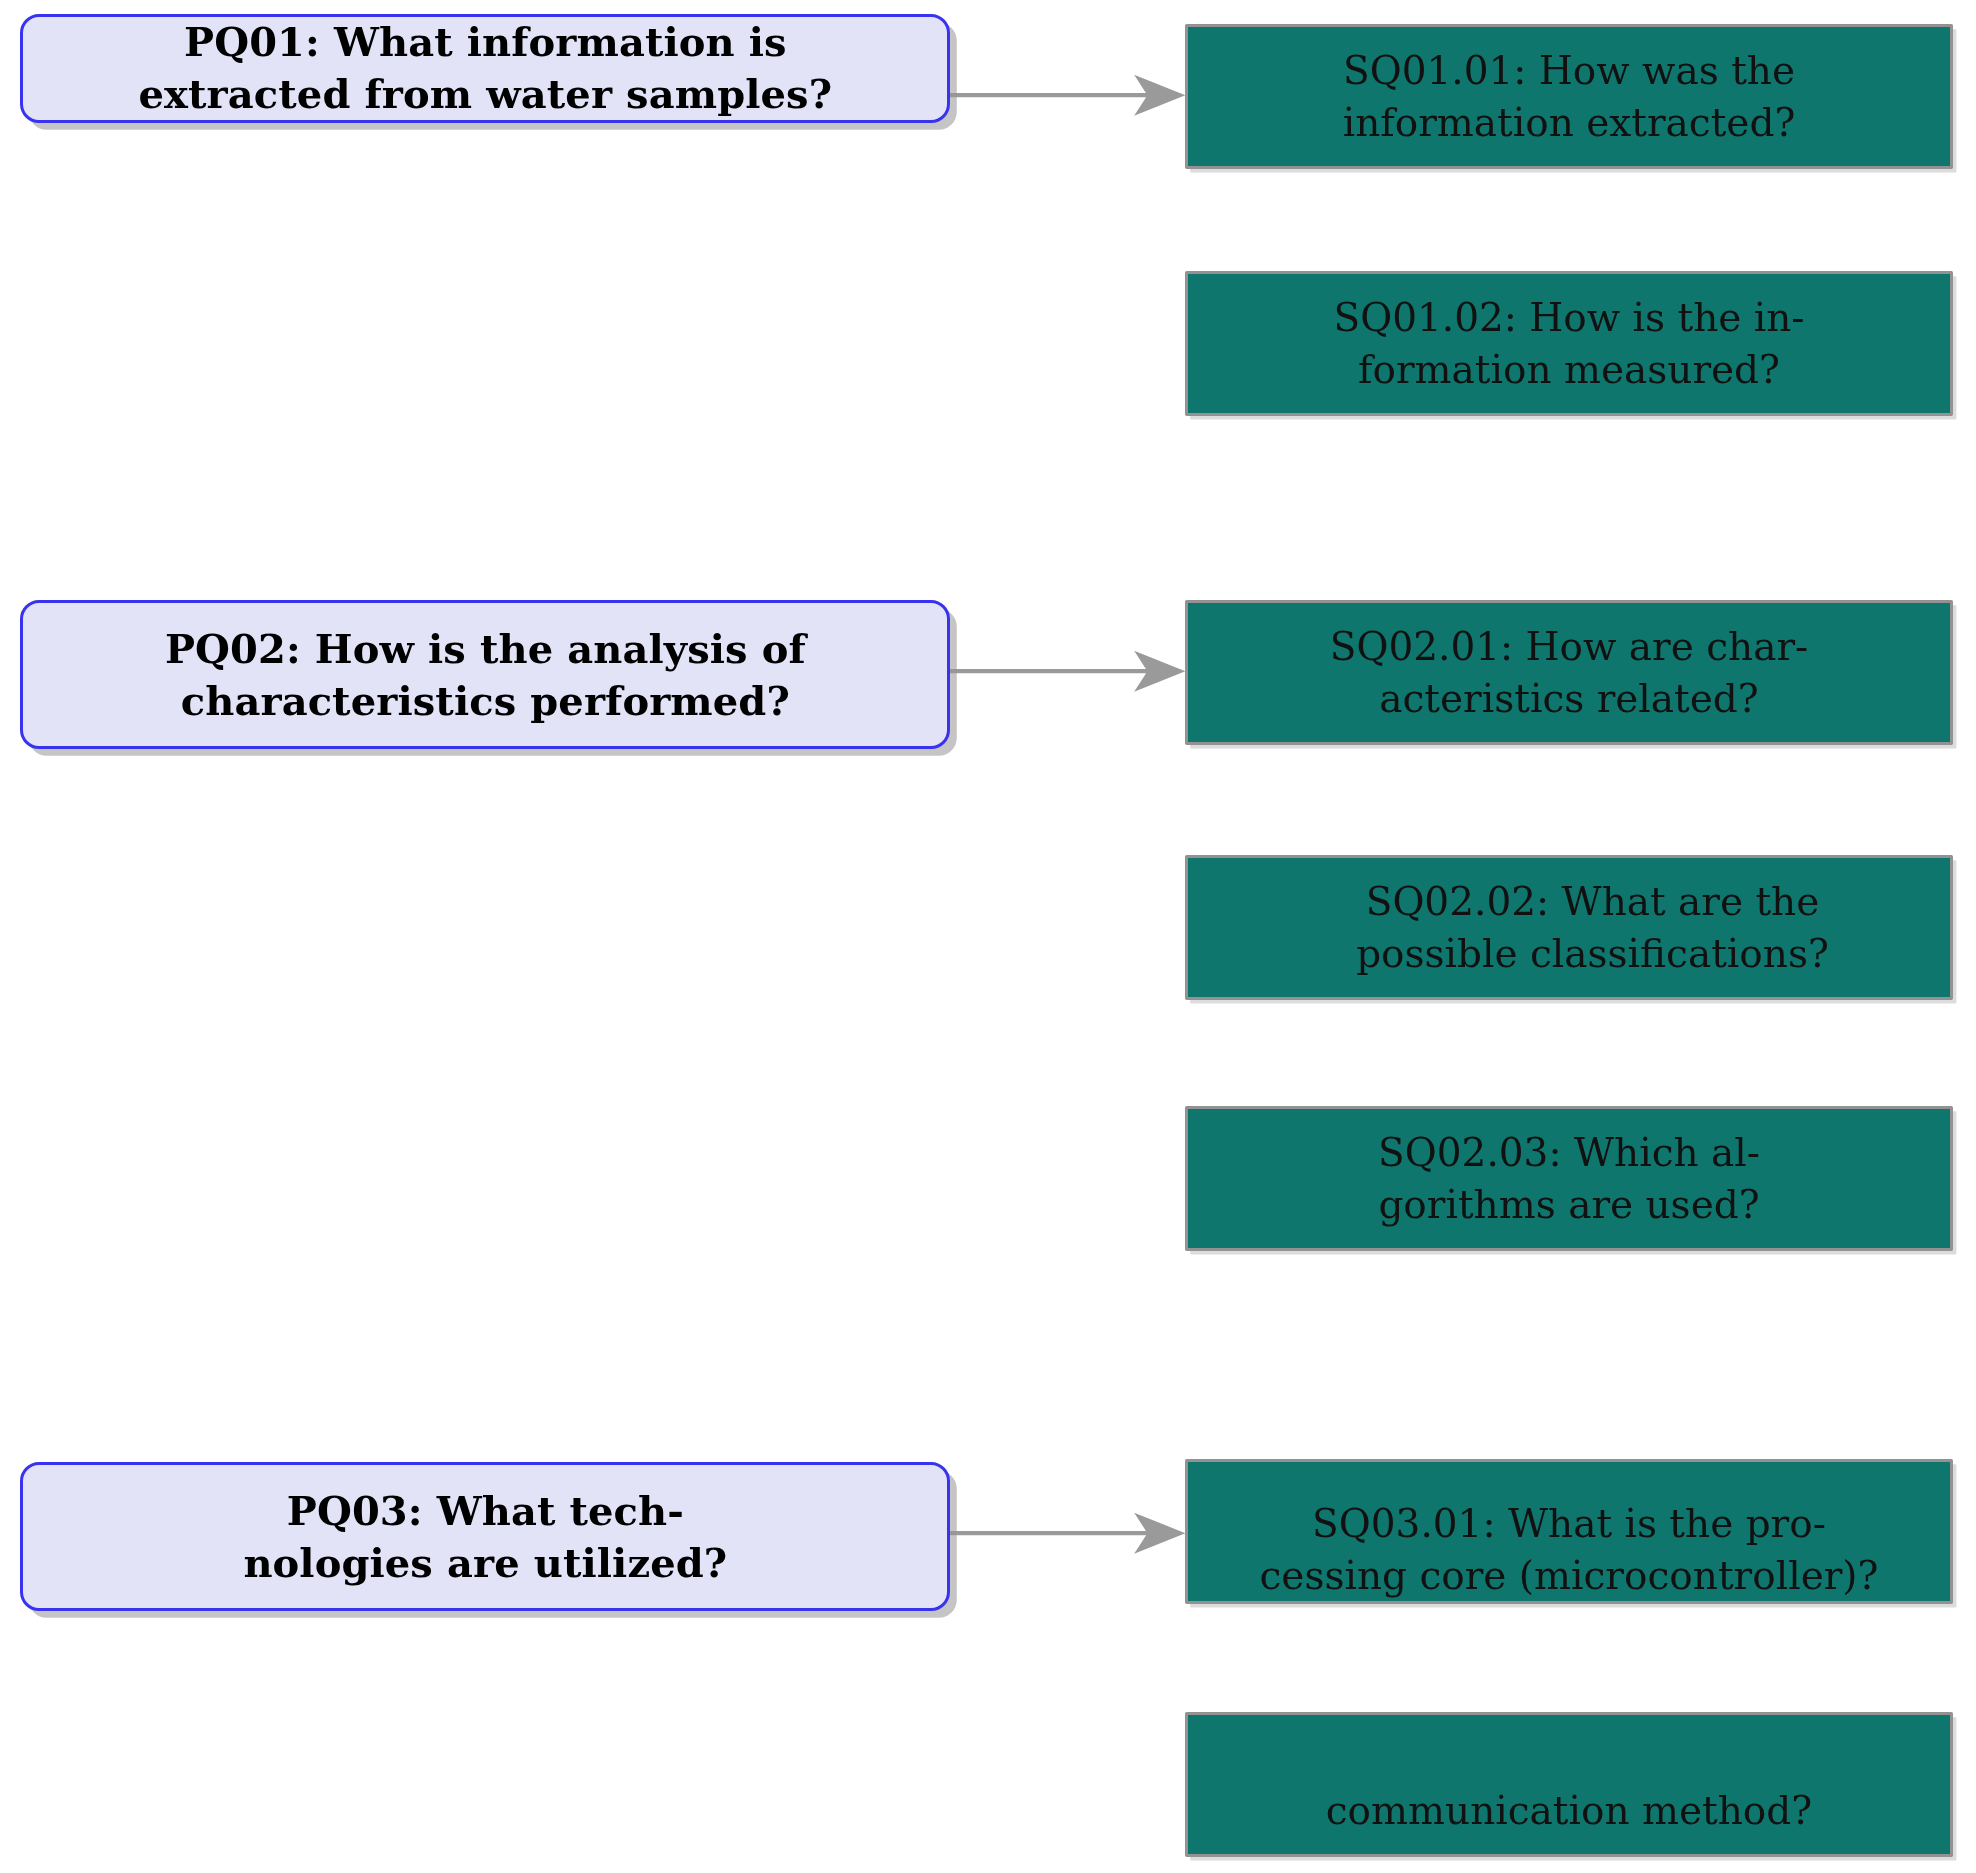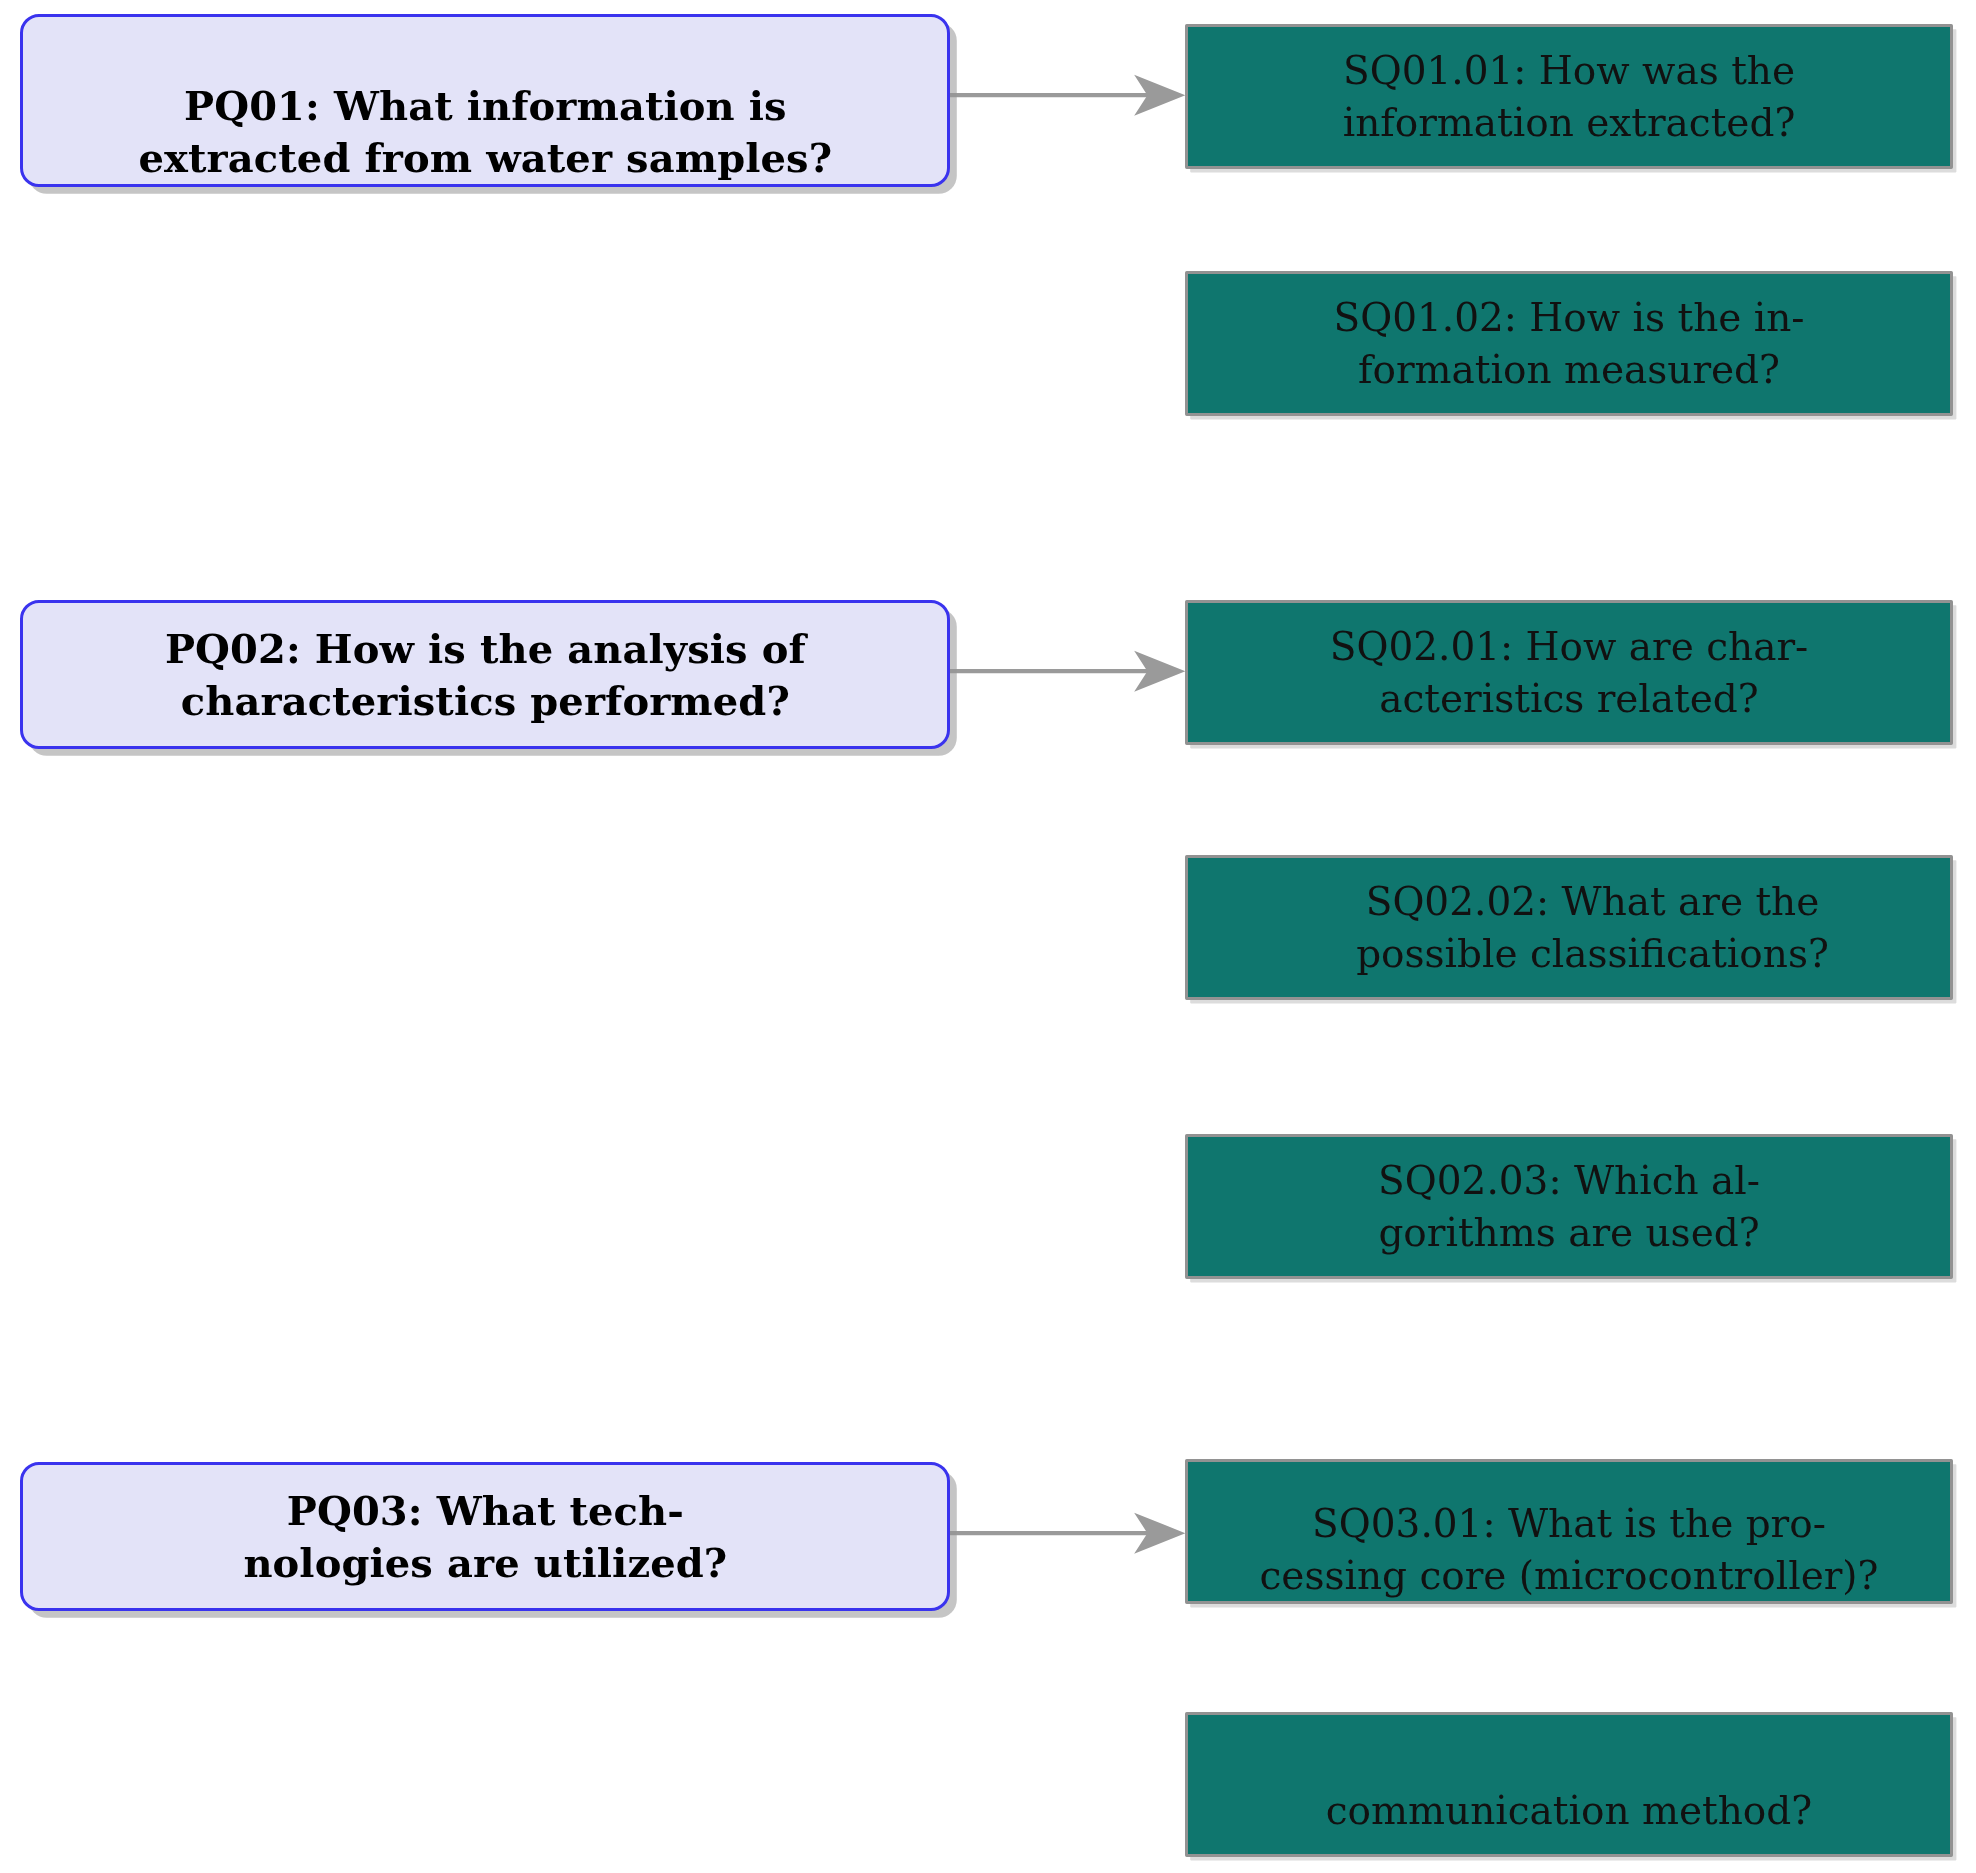--- a/index.html
+++ b/index.html
@@ -90,21 +90,21 @@
 
   <svg class="connector" style="left:946px; top:1504px; width:256px; height:60px;" viewBox="0 0 300 70">
     <defs>
       <marker id="ah3" markerWidth="13" markerHeight="13" refX="9.5" refY="5.2" orient="auto" markerUnits="strokeWidth">
         <path d="M0,0.4 L12,5.2 L0,10 L3.1,5.2 Z" fill="#9a9a9a"></path>
       </marker>
     </defs>
     <line x1="0" y1="34" x2="268" y2="34" stroke="#9a9a9a" stroke-width="5" marker-end="url(#ah3)"></line>
   </svg>
 
-  <div class="pq-node" style="left:20.4px; top:13.6px; width:930px; height:173px;align-items:flex-end;">
+  <div class="pq-node" style="left:20.4px; top:13.6px; width:930px; height:109px;">
     <div class="pq-label">
       <span>PQ01:  What information is</span><br>
       <span>extracted from water samples?</span>
     </div>
   </div>
 
   <div class="pq-node" style="left:20.4px; top:600px; width:930px; height:149px;">
     <div class="pq-label">
       <span>PQ02:  How is the analysis of</span><br>
       <span>characteristics performed?</span>
@@ -139,21 +139,21 @@
     </div>
   </div>
 
   <div class="sq-node" style="left:1185px; top:855px; width:768px; height:145px;padding-left:47px;">
     <div class="sq-label">
       <span>SQ02.02:  What are the</span><br>
       <span>possible classifications?</span>
     </div>
   </div>
 
-  <div class="sq-node" style="left:1185px; top:1106px; width:768px; height:145px;margin-top:28px;">
+  <div class="sq-node" style="left:1185px; top:1106px; width:768px; height:145px;">
     <div class="sq-label">
       <span>SQ02.03:  Which al-</span><br>
       <span>gorithms are used?</span>
     </div>
   </div>
 
   <div class="sq-node" style="left:1185px; top:1459px; width:768px; height:145px;align-items:flex-end;">
     <div class="sq-label">
       <span>SQ03.01:  What is the pro-</span><br>
       <span>cessing core (microcontroller)?</span>

